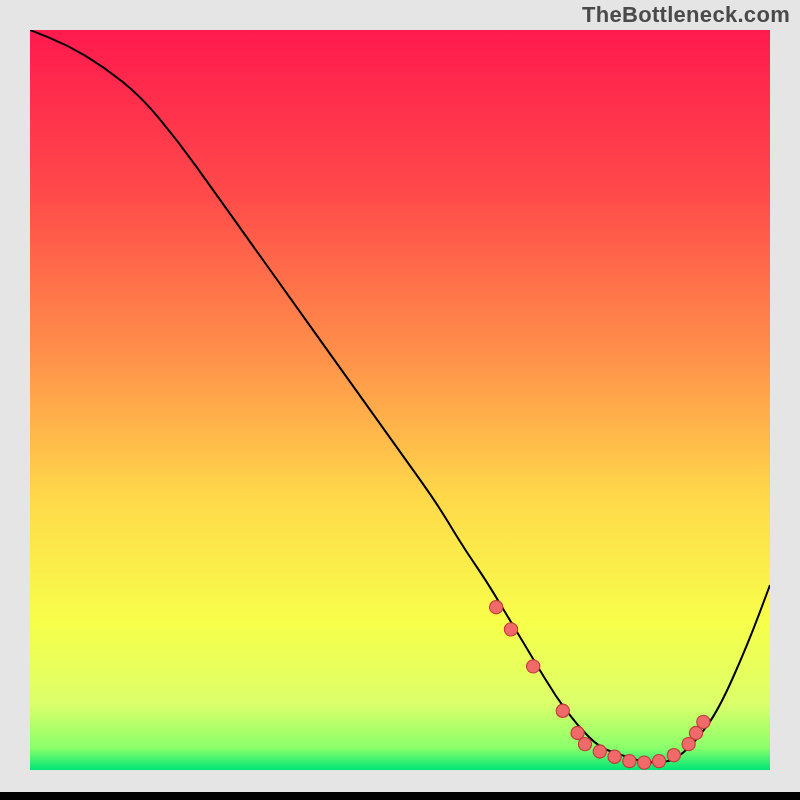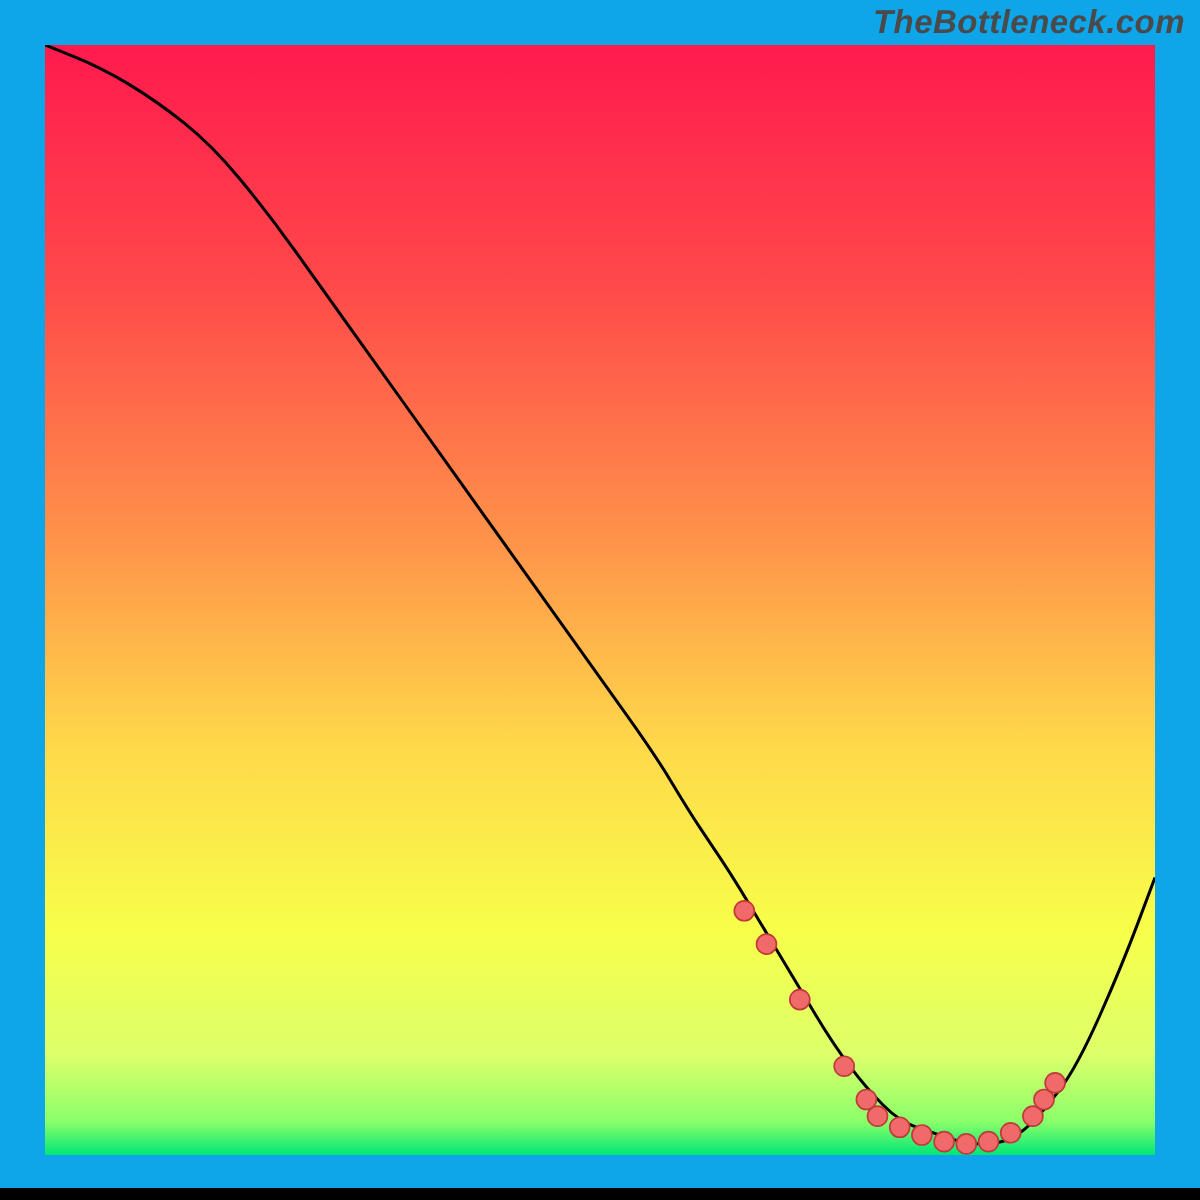--- a/index.html
+++ b/index.html
@@ -8,22 +8,21 @@
     width: 800px;
     height: 800px;
     background: #000;
     font-family: Arial, Helvetica, sans-serif;
     overflow: hidden;
   }
   .frame {
     position: relative;
     width: 800px;
     height: 792px;
-    background: #0ea5e9;
-    font-style: italic;
+    background: #e5e5e5;
   }
   .watermark {
     position: absolute;
     top: 2px;
     right: 10px;
     color: #4a4a4a;
     font-size: 22px;
     font-weight: 600;
     letter-spacing: 0.3px;
     z-index: 5;

